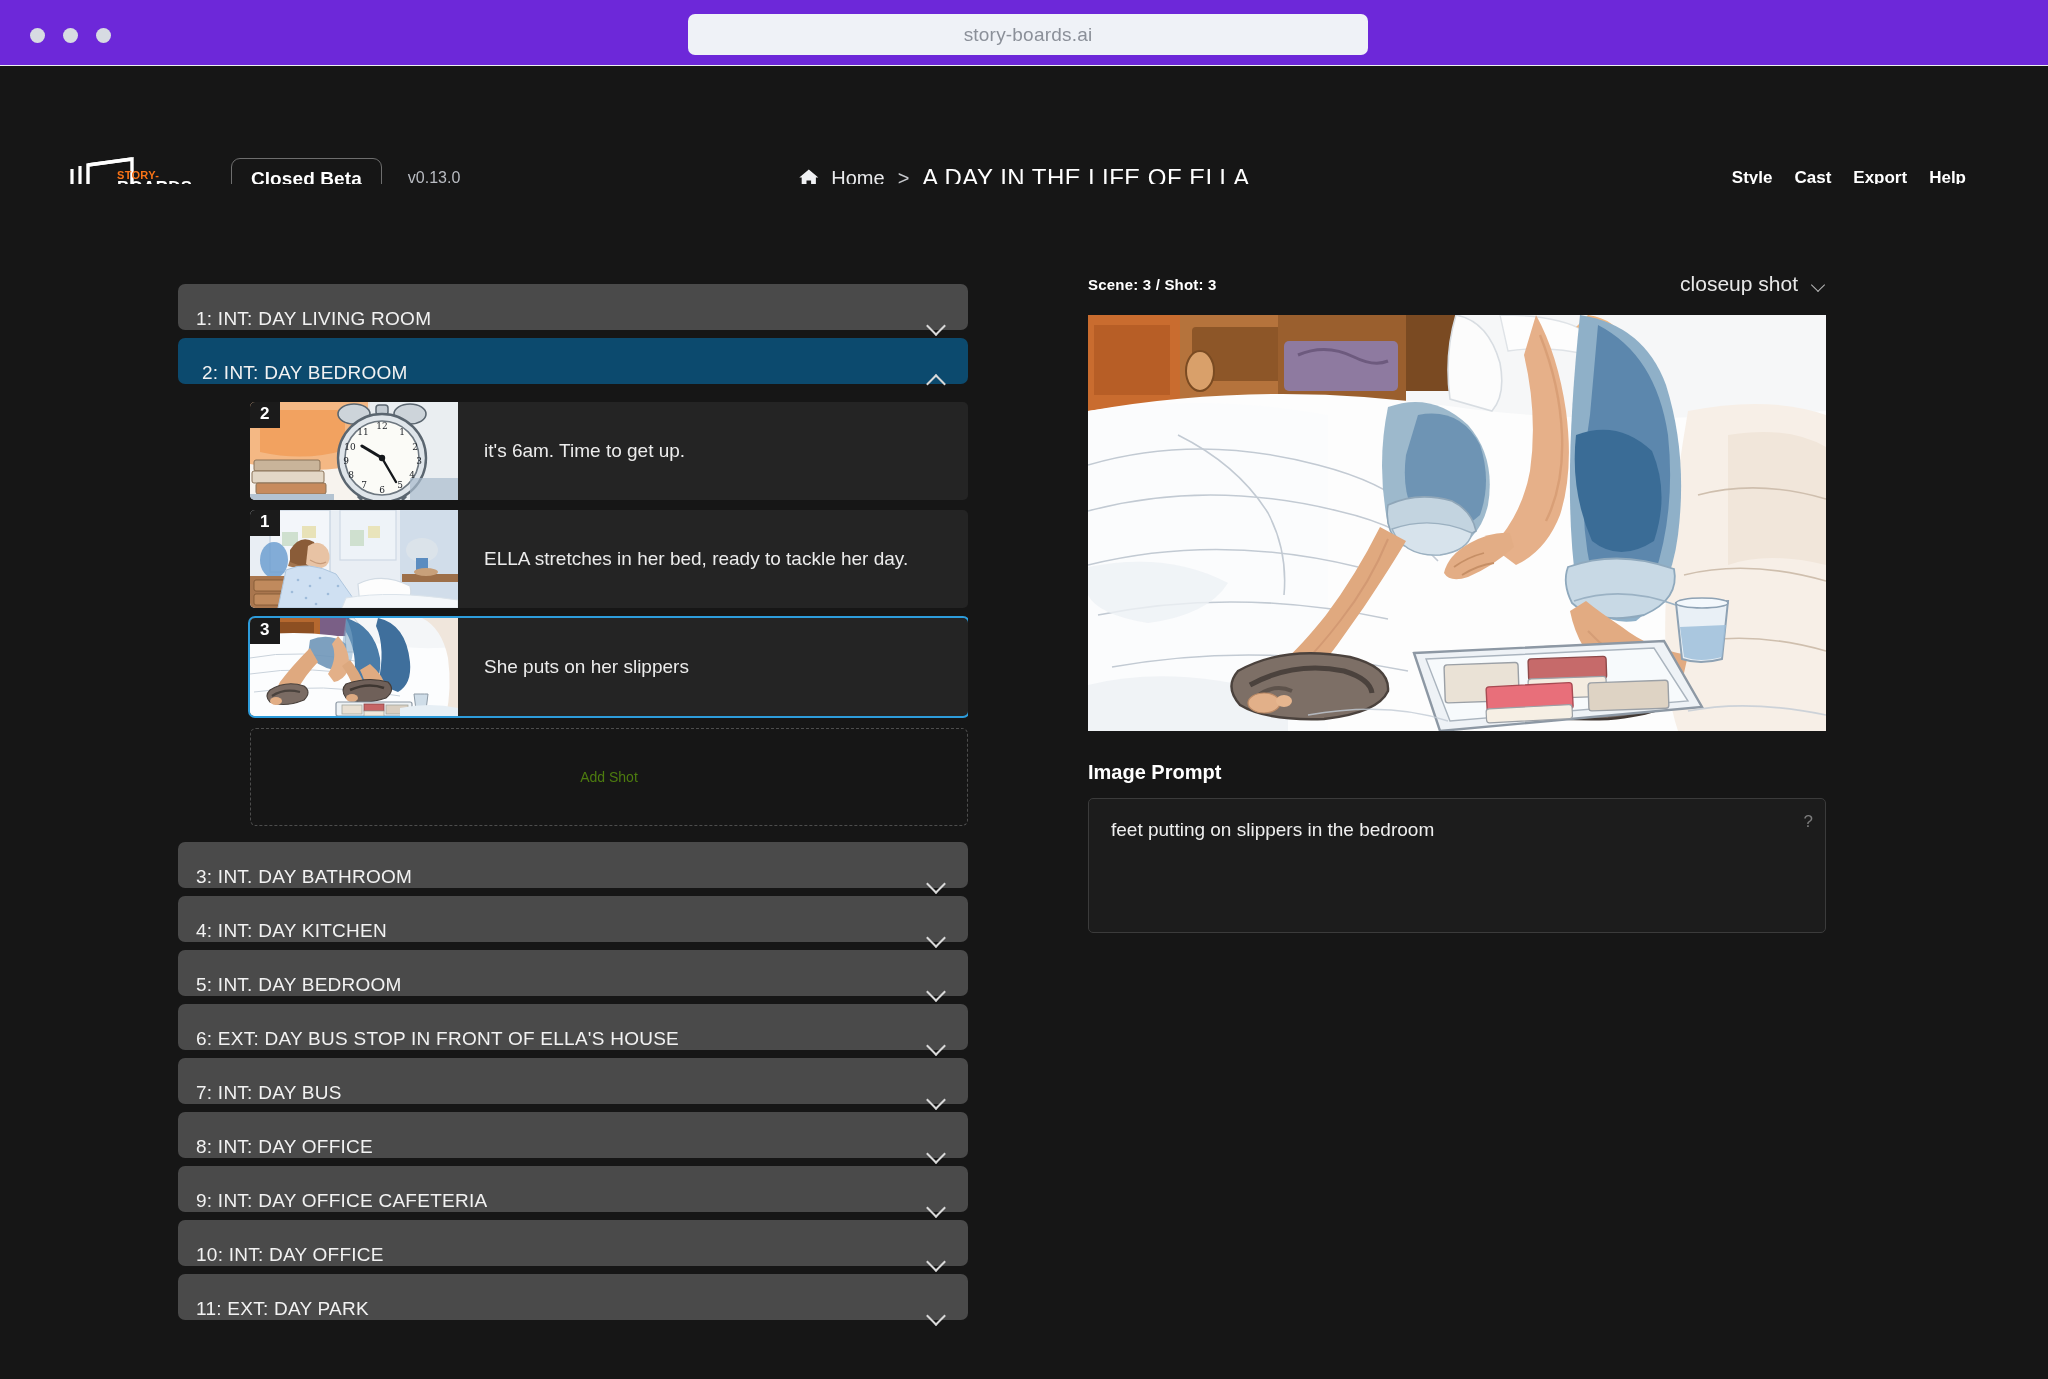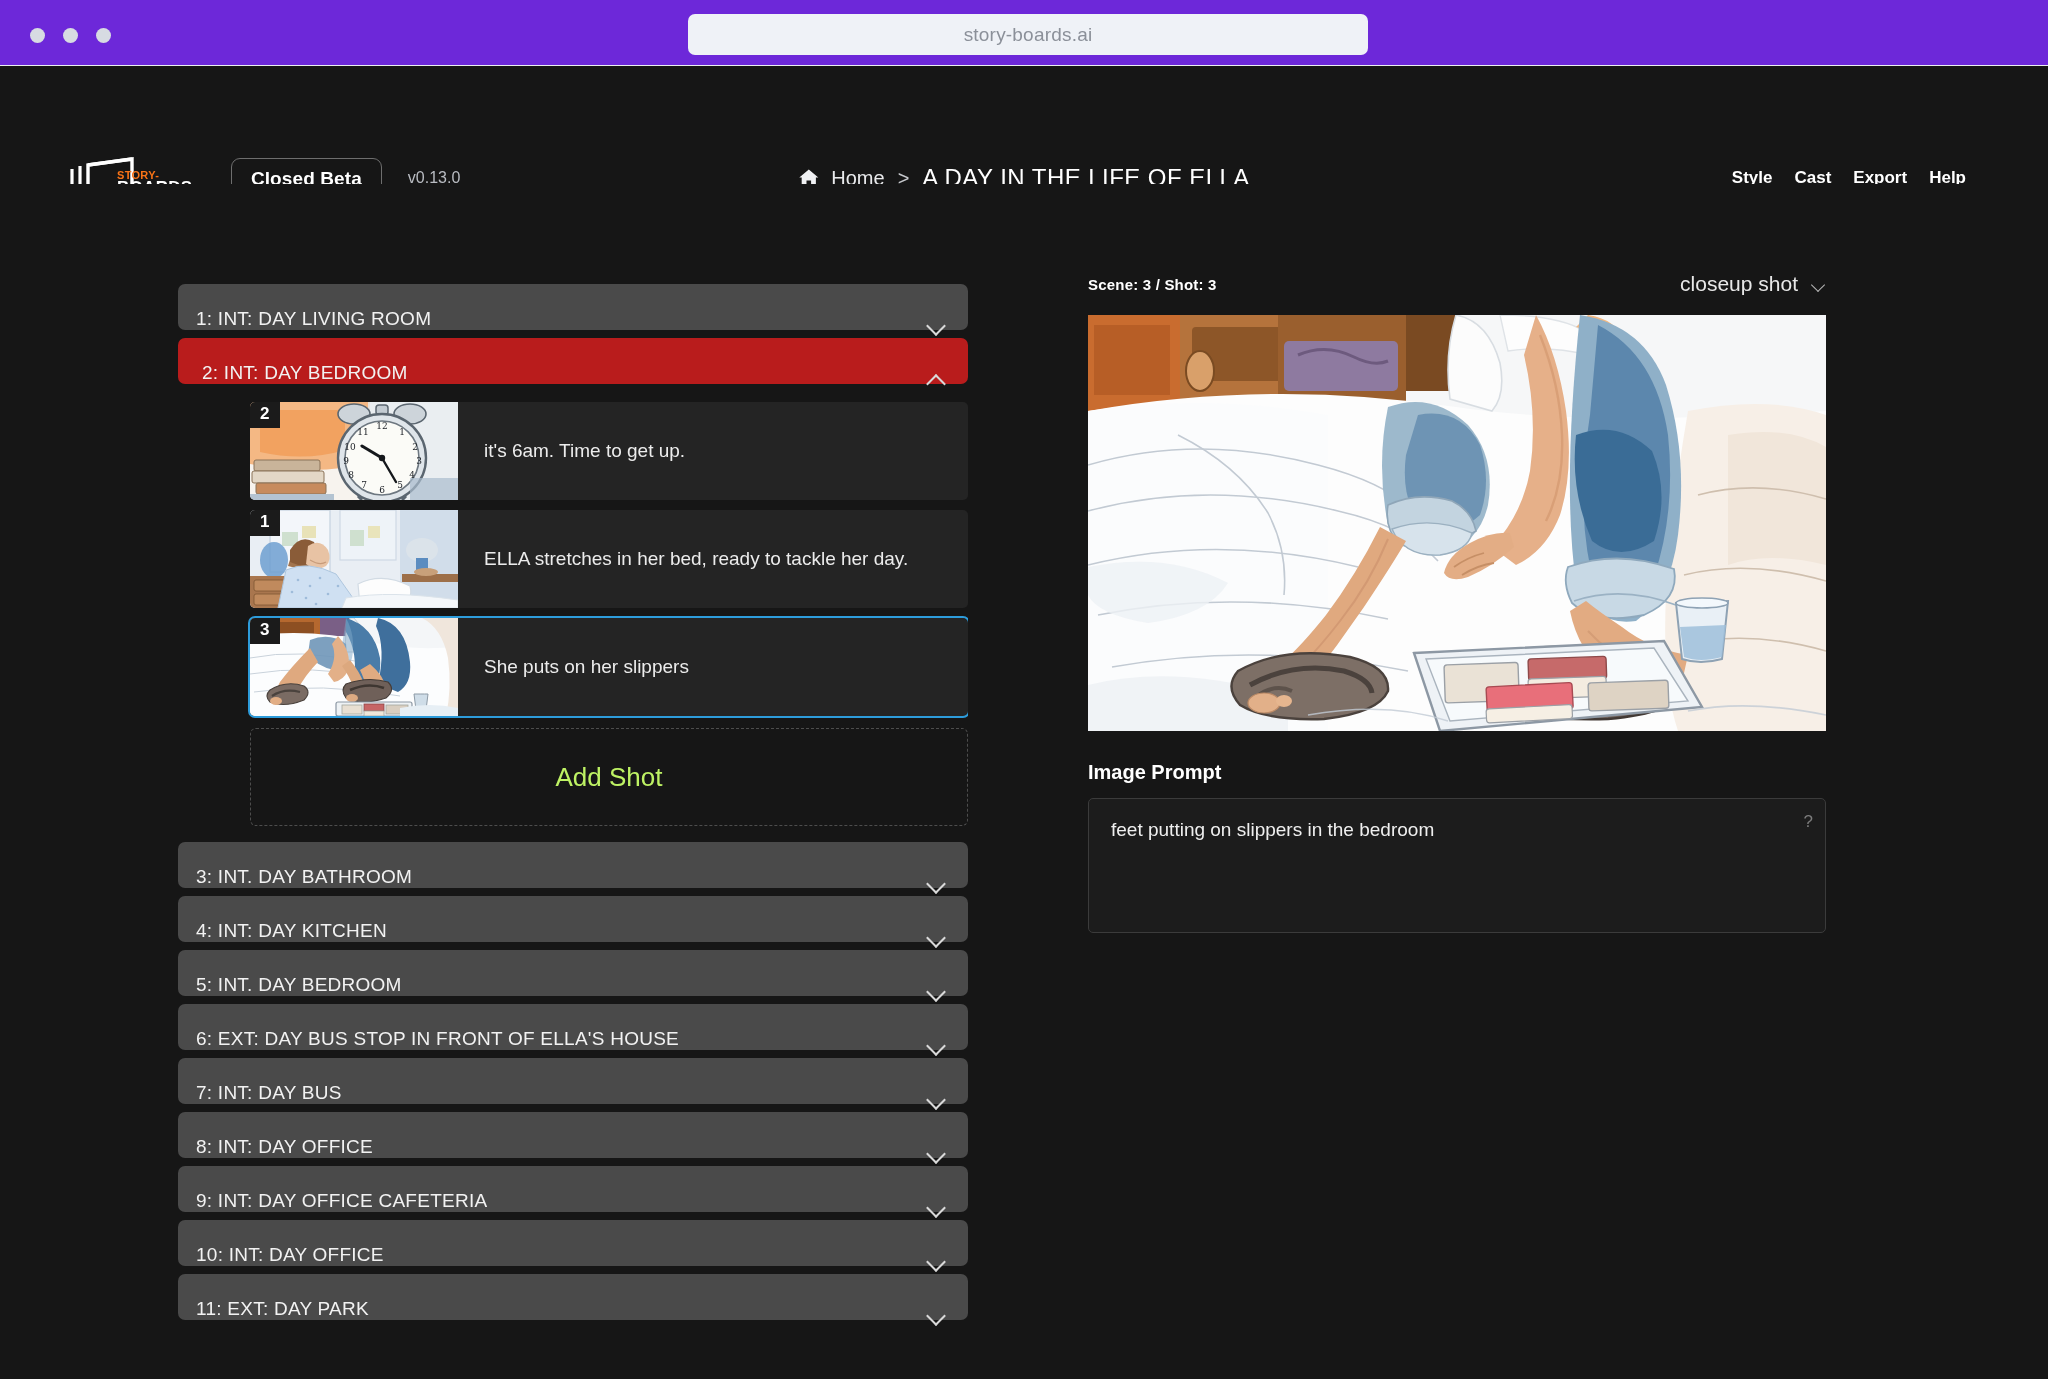--- a/index.html
+++ b/index.html
@@ -77,21 +77,21 @@
     position: absolute; left: 178px; top: 100px;
     width: 790px; height: 1190px;
     overflow: hidden;
   }
   .scene-row {
     height: 46px; margin-bottom: 8px;
     background: #4a4a4a; border-radius: 7px;
     display: flex; align-items: flex-end; justify-content: space-between;
     padding: 0 22px 0 18px;
   }
-  .scene-row.open { background: #b91c1c; padding-left: 24px; }
+  .scene-row.open { background: #0c4a6e; padding-left: 24px; }
   .scene-title {
     font-size: 19px; color: #f2f2f2; letter-spacing: .25px; font-weight: 400;
   }
   .chev { width: 18px; height: 11px; position: relative; flex: 0 0 auto; }
   .chev::before {
     content: ""; position: absolute; left: 1px; top: 0;
     width: 12px; height: 12px;
     border-right: 2px solid #d9d9d9; border-bottom: 2px solid #d9d9d9;
     transform: rotate(45deg);
   }
@@ -128,21 +128,21 @@
     flex: 1; display: flex; align-items: center;
     padding: 0 26px;
     font-size: 19px; color: #ececec; line-height: 1.45;
   }
 
   .add-shot {
     width: 718px; height: 98px;
     border: 1.6px dashed #4d4d4d; border-radius: 6px;
     display: flex; align-items: center; justify-content: center;
     margin: 12px 0 14px 0;
-    color: #bef264; font-size: 26px;
+    color: #4d7c0f; font-size: 14px;
   }
   .shots-wrap { padding-bottom: 2px; }
 
   
   .right-col {
     position: absolute; left: 1088px; top: 86px; width: 738px;
   }
   .right-head {
     display: flex; align-items: center; justify-content: space-between;
     margin-bottom: 17px; height: 28px;

